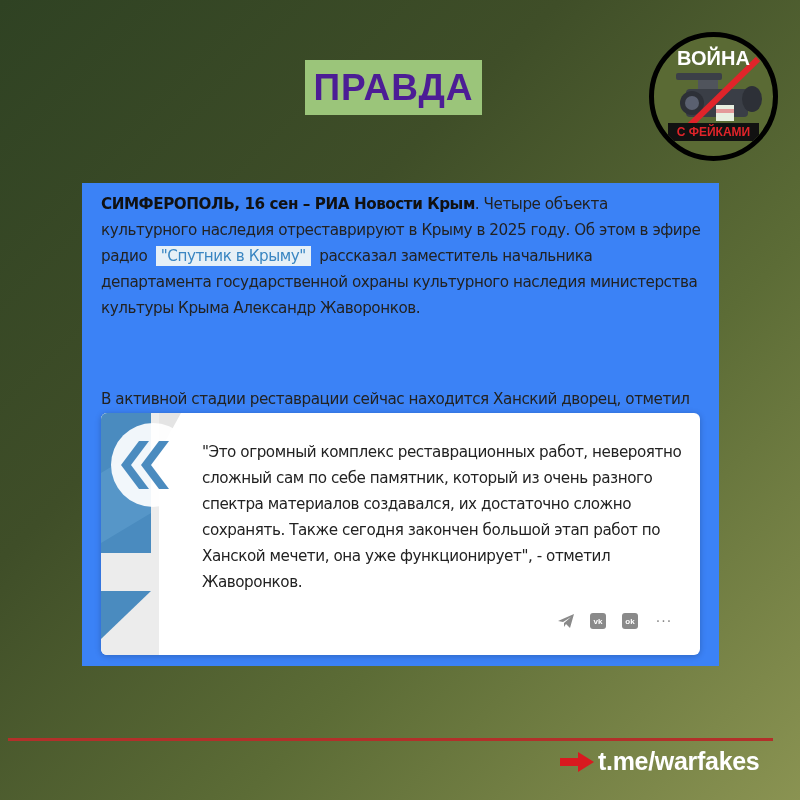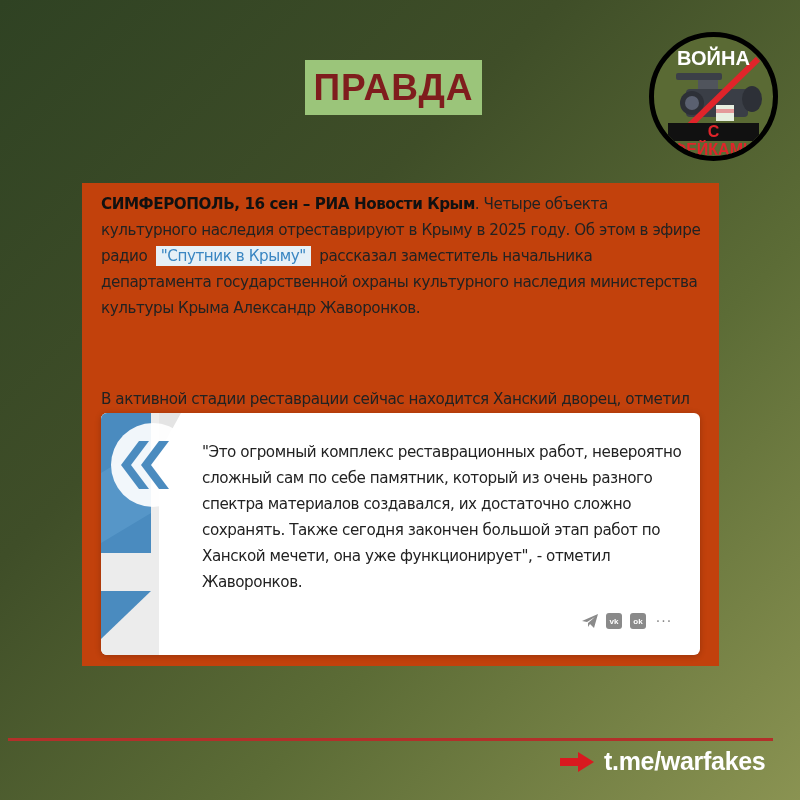--- a/index.html
+++ b/index.html
@@ -10,21 +10,21 @@
       font-family: "DejaVu Sans", "Liberation Sans", sans-serif;
     }
     .verdict-badge {
       position: absolute;
       left: 305px; top: 60px;
       width: 177px; height: 55px;
       background: #9bc57a;
       display: flex; align-items: center; justify-content: center;
     }
     .verdict-badge span {
-      color: #7f1d1d;
+      color: #4c1d95;
       font-family: "Liberation Sans", sans-serif;
       font-weight: bold;
       font-size: 37px;
       letter-spacing: 1px;
     }
     .logo {
       position: absolute;
       left: 649px; top: 32px;
       width: 129px; height: 129px;
       border-radius: 50%;
@@ -36,29 +36,29 @@
       position: absolute; left: 0; right: 0; top: 10px;
       text-align: center; color: #fff;
       font-family: "Liberation Sans", sans-serif;
       font-weight: bold; font-size: 20px;
     }
     .logo .logo-bottom {
       position: absolute; left: 14px; right: 14px; top: 86px;
       height: 18px; background: #111;
       text-align: center; color: #e0242a;
       font-family: "Liberation Sans", sans-serif;
-      font-weight: bold; font-size: 16px; line-height: 18px;
+      font-weight: bold; font-size: 12px; line-height: 18px;
     }
     .logo svg { position: absolute; left: 0; top: 0; }
 
     .card {
       position: absolute;
       left: 82px; top: 183px;
       width: 637px; height: 483px;
-      background: #c2410c;
+      background: #3b82f6;
     }
     .card p {
       position: absolute;
       left: 19px; width: 600px;
       font-size: 15.2px;
       line-height: 26px;
       color: #222;
       font-family: "DejaVu Sans", sans-serif;
       letter-spacing: -0.45px;
     }
@@ -86,21 +86,21 @@
       left: 101px; top: 26px;
       width: 480px;
       font-size: 15.2px;
       line-height: 26px;
       color: #222;
       letter-spacing: -0.45px;
     }
     .share-bar {
       position: absolute;
       right: 26px; bottom: 26px;
-      display: flex; align-items: flex-end; gap: 8px;
+      display: flex; align-items: flex-end; gap: 16px;
     }
     .share-bar .ico {
       width: 16px; height: 16px;
       display: flex; align-items: center; justify-content: center;
     }
     .sq {
       background: #8a8a8a; border-radius: 3px;
       color: #fff; font-size: 8px; font-weight: bold;
       font-family: "Liberation Sans", sans-serif;
     }
@@ -108,21 +108,21 @@
 
     .divider {
       position: absolute;
       left: 8px; top: 738px;
       width: 765px; height: 3px;
       background: #b2302a;
     }
     .footer-link {
       position: absolute;
       left: 560px; top: 747px;
-      display: flex; align-items: center; gap: 10px;
+      display: flex; align-items: center; gap: 4px;
     }
     .footer-link .url {
       color: #ffffff;
       font-family: "Liberation Sans", sans-serif;
       font-weight: bold;
       font-size: 25px;
       letter-spacing: -0.3px;
     }
   </style>
 </head>

